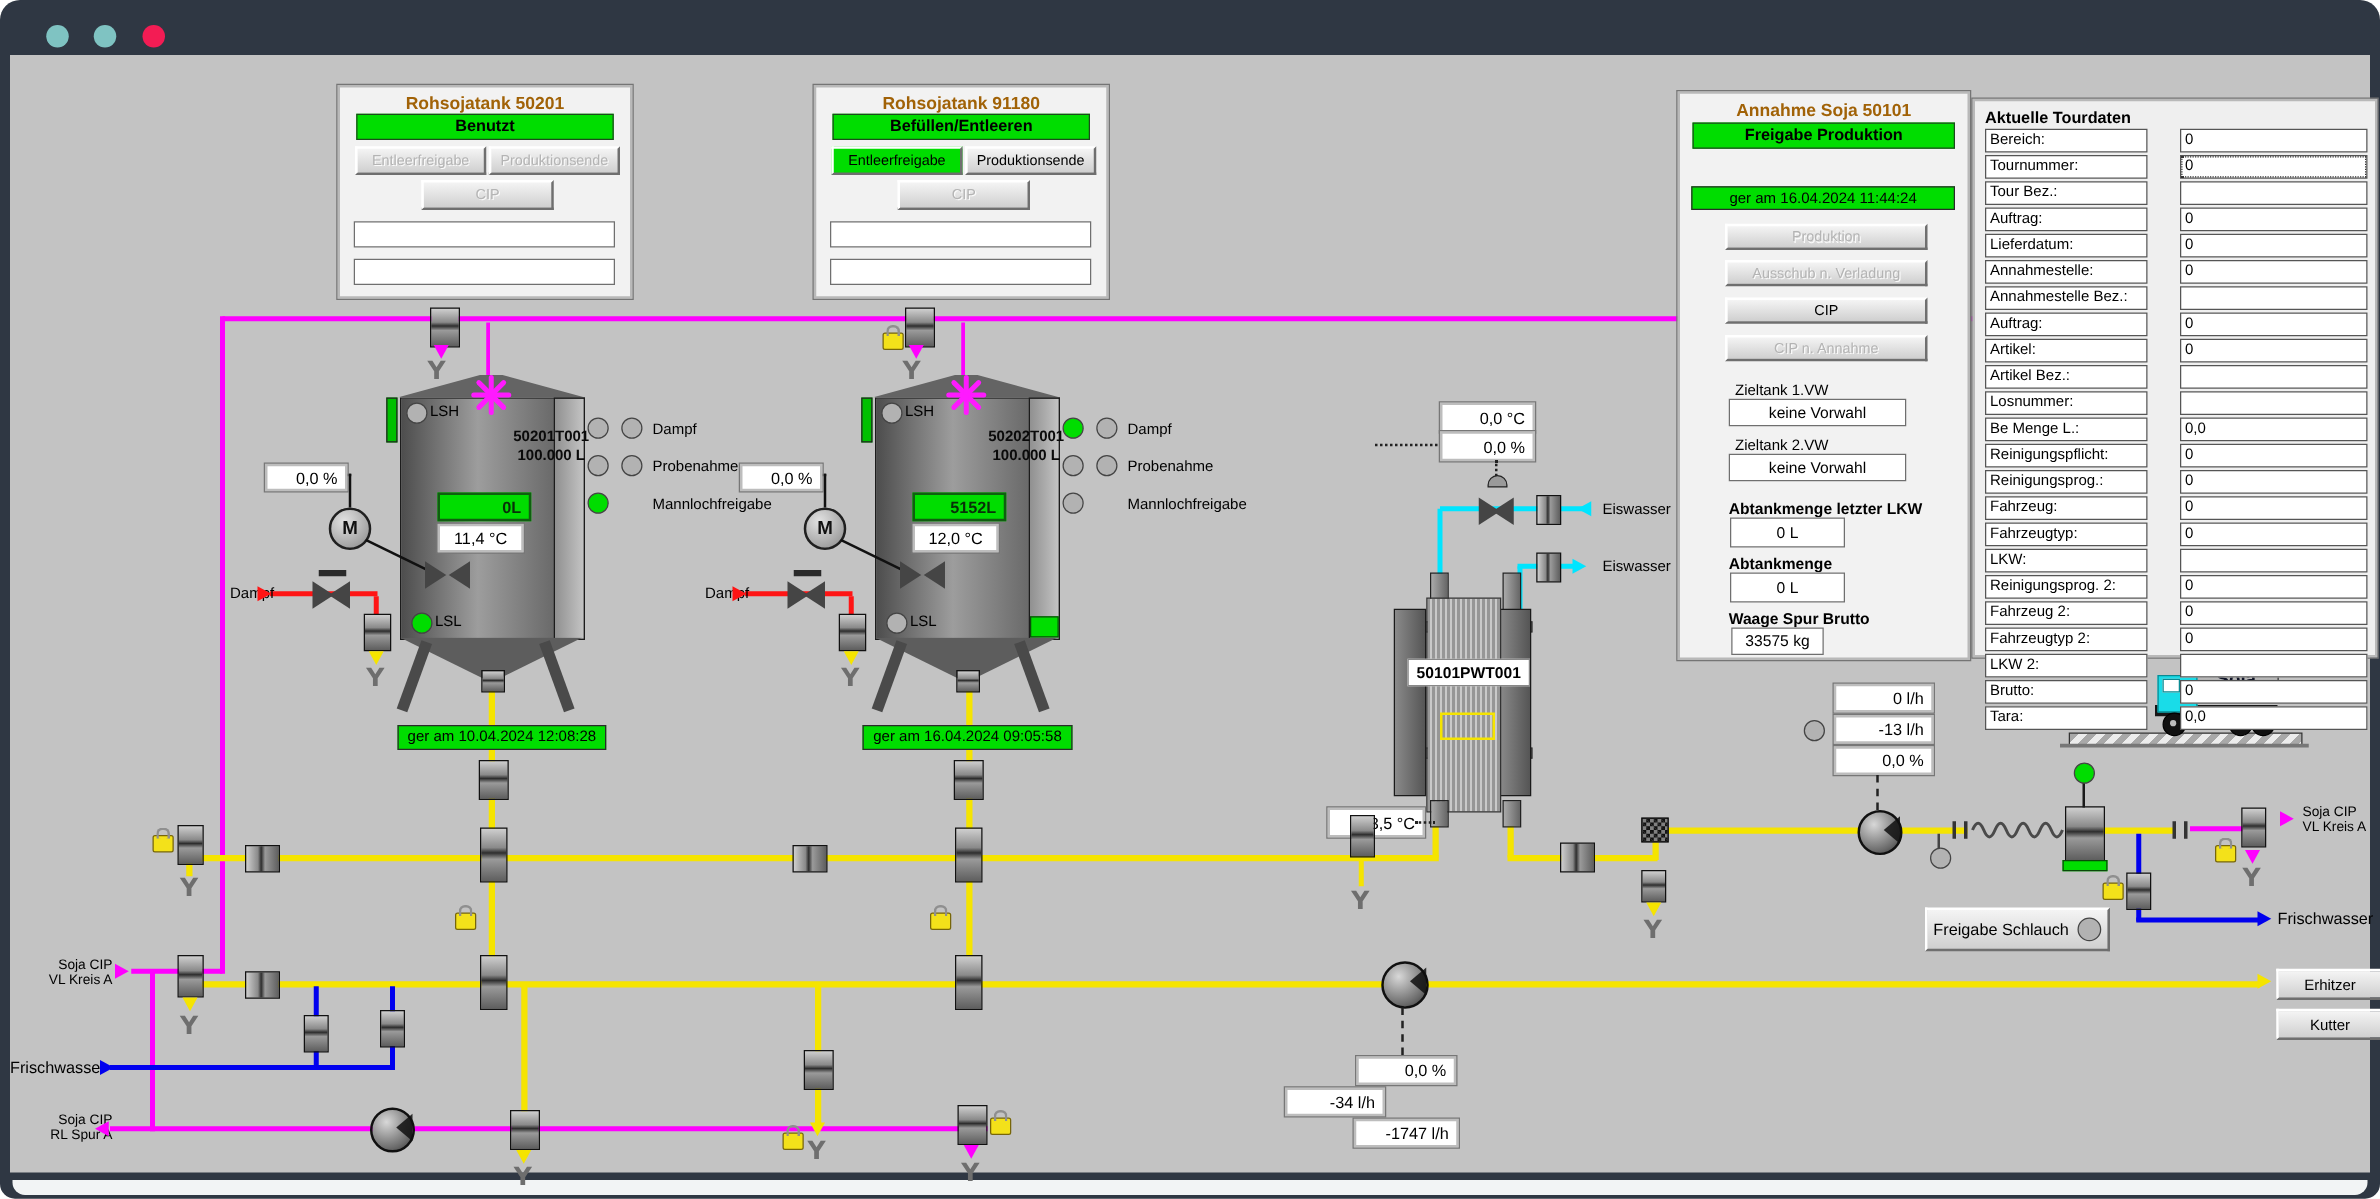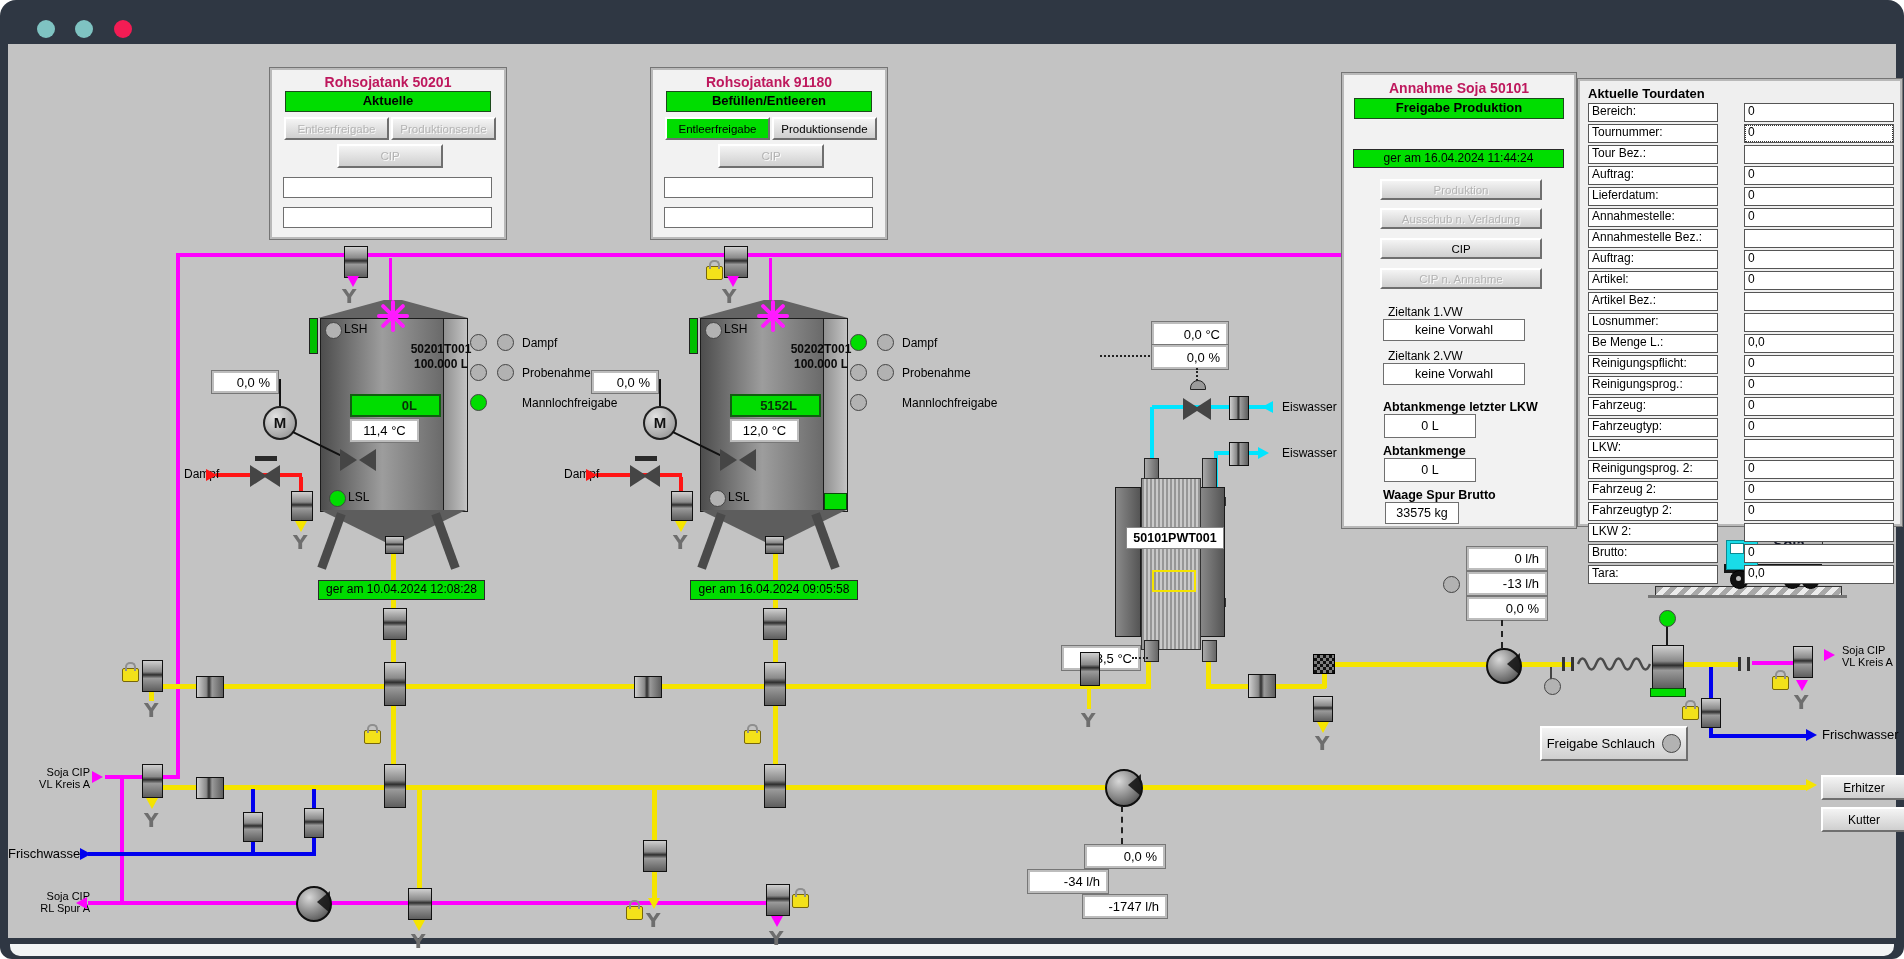--- a/index.html
+++ b/index.html
@@ -5,21 +5,21 @@
   html,body{margin:0;padding:0;background:#fff;}
   body{width:1904px;height:959px;overflow:hidden;font-family:"Liberation Sans","DejaVu Sans",sans-serif;}
   .stage{position:absolute;left:0;top:0;width:1904px;height:959px;}
   .chrome{position:absolute;left:0;top:0;width:1904px;height:959px;background:var(--chrome,#2f3743);border-radius:16px 16px 12px 12px;}
   .dot{position:absolute;width:18px;height:18px;border-radius:50%;top:20px;}
   .screen{position:absolute;left:8px;top:44px;width:1888px;height:894px;background:var(--screenbg,#c3c3c3);}
   .bstrip{position:absolute;left:10px;bottom:3px;width:1884px;height:12px;background:#f2f4f5;border-radius:0 0 10px 10px;}
   .abs{position:absolute;}
   
   .panel{position:absolute;background:#f2f2f2;border:2px solid #b9b9b9;outline:1px solid #757575;}
-  .ptitle{position:absolute;width:100%;text-align:center;font-weight:bold;font-size:14px;color:#be185d;}
+  .ptitle{position:absolute;width:100%;text-align:center;font-weight:bold;font-size:14px;color:#a16207;}
   .gbox{position:absolute;background:var(--green,#00dd00);border:1px solid #1c4a1c;font-weight:bold;font-size:13px;color:#000;text-align:center;line-height:18px;}
   .gdate{position:absolute;background:var(--green,#00dd00);border:1px solid #2a2a2a;font-size:12px;color:#000;text-align:center;line-height:17px;}
   .btn{position:absolute;background:linear-gradient(#f4f4f4,#cfcfcf);border:2px solid;border-color:#ffffff #6f6f6f #6f6f6f #ffffff;font-size:11.5px;color:#000;text-align:center;display:flex;align-items:center;justify-content:center;cursor:pointer;}
   .btn.dis{color:#b4b4b4;text-shadow:1px 1px 0 #fafafa;}
   .btn.grn{background:var(--green,#00dd00);}
   .fld{position:absolute;background:#fff;border:1px solid #6f6f6f;font-size:12.5px;color:#000;display:flex;align-items:center;}
   .fld.c{justify-content:center;}
   .lbl{position:absolute;font-size:12px;color:#000;white-space:nowrap;}
   .lbl.b{font-weight:bold;font-size:12.5px;}
   .lbl.s{font-size:11px;line-height:12px;}
@@ -63,21 +63,21 @@
   .filt{position:absolute;background-color:#808080;background-image:linear-gradient(45deg,#111 25%,transparent 25%,transparent 75%,#111 75%),linear-gradient(45deg,#111 25%,transparent 25%,transparent 75%,#111 75%);background-size:6px 6px;background-position:0 0,3px 3px;border:1px solid #000;}
   .dome{position:absolute;background:#9a9a9a;border:1px solid #222;border-radius:8px 8px 0 0;}
   
   .troof{position:absolute;background:#646464;clip-path:polygon(0 100%,44% 0,56% 0,100% 100%);}
   .tbody{position:absolute;background:linear-gradient(90deg,#4d4d4d,#9d9d9d 42%,#787878 72%,#565656);border:1px solid #1c1c1c;}
   .tgauge{position:absolute;background:linear-gradient(90deg,#909090,#c4c4c4);border:1px solid #1c1c1c;}
   .tcone{position:absolute;background:#5d5d5d;clip-path:polygon(0 0,100% 0,50% 100%);}
   .tleg{position:absolute;width:9px;height:58px;background:#4a4a4a;}
   .sidebar{position:absolute;width:7px;height:34px;background:#00c000;border:1px solid #222;}
   .tkid{position:absolute;text-align:center;font-weight:bold;font-size:12px;color:#0a0a0a;line-height:15px;padding-left:48px;}
-  .lvl{position:absolute;background:var(--green,#00dd00);border:2px solid #0f5f0f;font-weight:bold;font-size:13px;color:#083008;display:flex;align-items:center;justify-content:flex-end;padding-right:22px;}
+  .lvl{position:absolute;background:var(--green,#00dd00);border:2px solid #0f5f0f;font-weight:bold;font-size:13px;color:#083008;display:flex;align-items:center;justify-content:flex-end;padding-right:6px;}
   .tmp{position:absolute;background:#fff;border:2px solid #bdbdbd;outline:1px solid #777;font-size:13px;color:#000;display:flex;align-items:center;justify-content:center;}
   .wbox{position:absolute;background:#fff;border:2px solid #bdbdbd;outline:1px solid #777;font-size:13px;color:#000;display:flex;align-items:center;justify-content:flex-end;padding-right:6px;}
   .shaft{position:absolute;height:2px;background:#111;transform-origin:0 0;}
   
   .pwtcol{position:absolute;background:linear-gradient(90deg,#8a8a8a,#555);border:1px solid #1a1a1a;}
   .pwtrod{position:absolute;background:#666;border:1px solid #333;}
   .plates{position:absolute;background:repeating-linear-gradient(90deg,#979797 0 2px,#cacaca 2px 4px);border:1px solid #333;}
   .pwtlbl{position:absolute;background:#fff;border:1px solid #888;font-weight:bold;font-size:12.5px;text-align:center;line-height:20px;}
   .ybox{position:absolute;border:2px solid var(--yellow,#ffff00);}
   .stub{position:absolute;background:linear-gradient(90deg,#aaa,#666);border:1px solid #222;}
@@ -378,21 +378,21 @@
     </div>
 
   <div class="pump" style="left:1105px;top:769px;width:34px;height:34px;"></div>
   <div class="dash-v" style="left:1121px;top:806px;height:38px;"></div>
   <div class="wbox" style="left:1085px;top:845px;width:70px;height:19px;">0,0 %</div>
   <div class="wbox" style="left:1028px;top:870px;width:70px;height:19px;">-34 l/h</div>
   <div class="wbox" style="left:1083px;top:895px;width:74px;height:19px;">-1747 l/h</div>
 
   <div class="panel" style="left:270px;top:68px;width:232px;height:167px;">
     <div class="ptitle" style="top:4px;">Rohsojatank 50201</div>
-    <div class="gbox" style="left:13px;top:21px;width:204px;height:19px;">Aktuelle</div>
+    <div class="gbox" style="left:13px;top:21px;width:204px;height:19px;">Benutzt</div>
     <div class="btn dis" style="left:12px;top:47px;width:101px;height:19px;">
         <span>Entleerfreigabe</span>
       </div>
     <div class="btn dis" style="left:119px;top:47px;width:101px;height:19px;">
         <span>Produktionsende</span>
       </div>
     <div class="btn dis" style="left:65px;top:74px;width:102px;height:20px;">
         <span>CIP</span>
       </div>
     <div class="fld" style="left:11px;top:107px;width:207px;height:19px;"></div>

